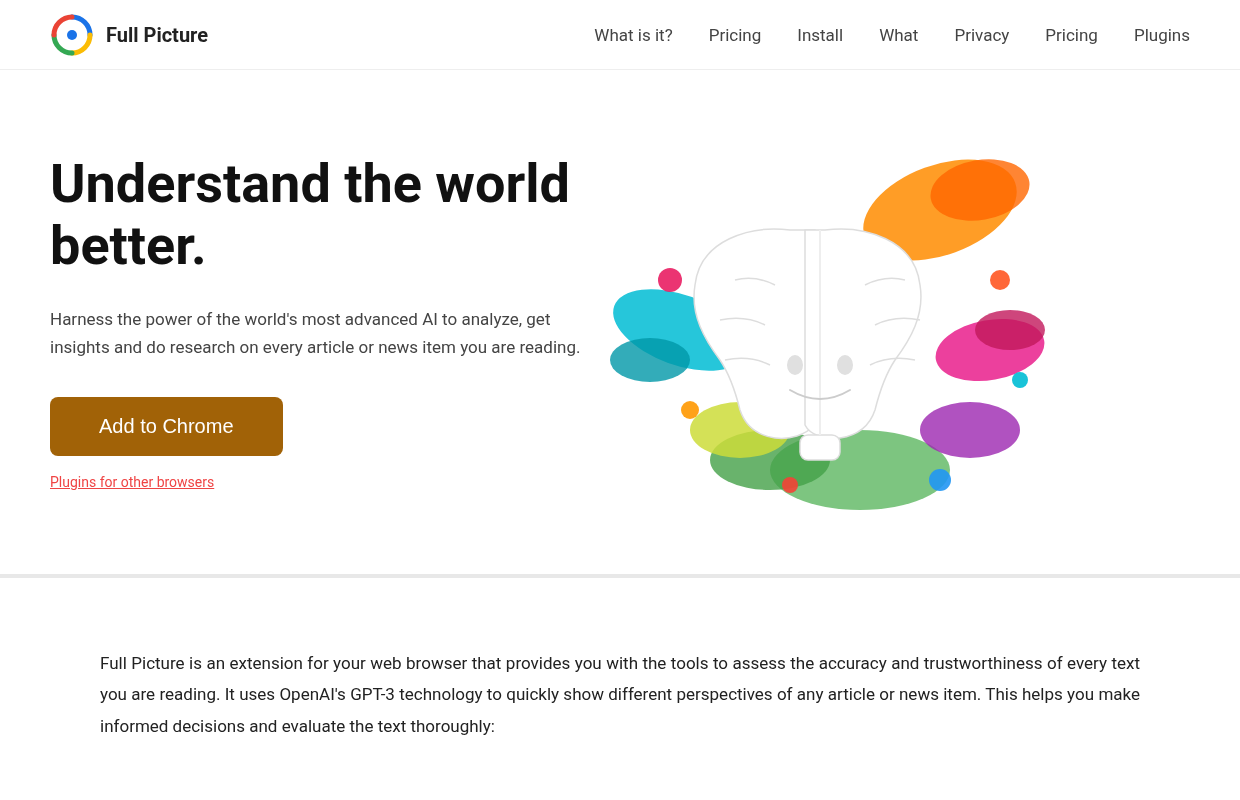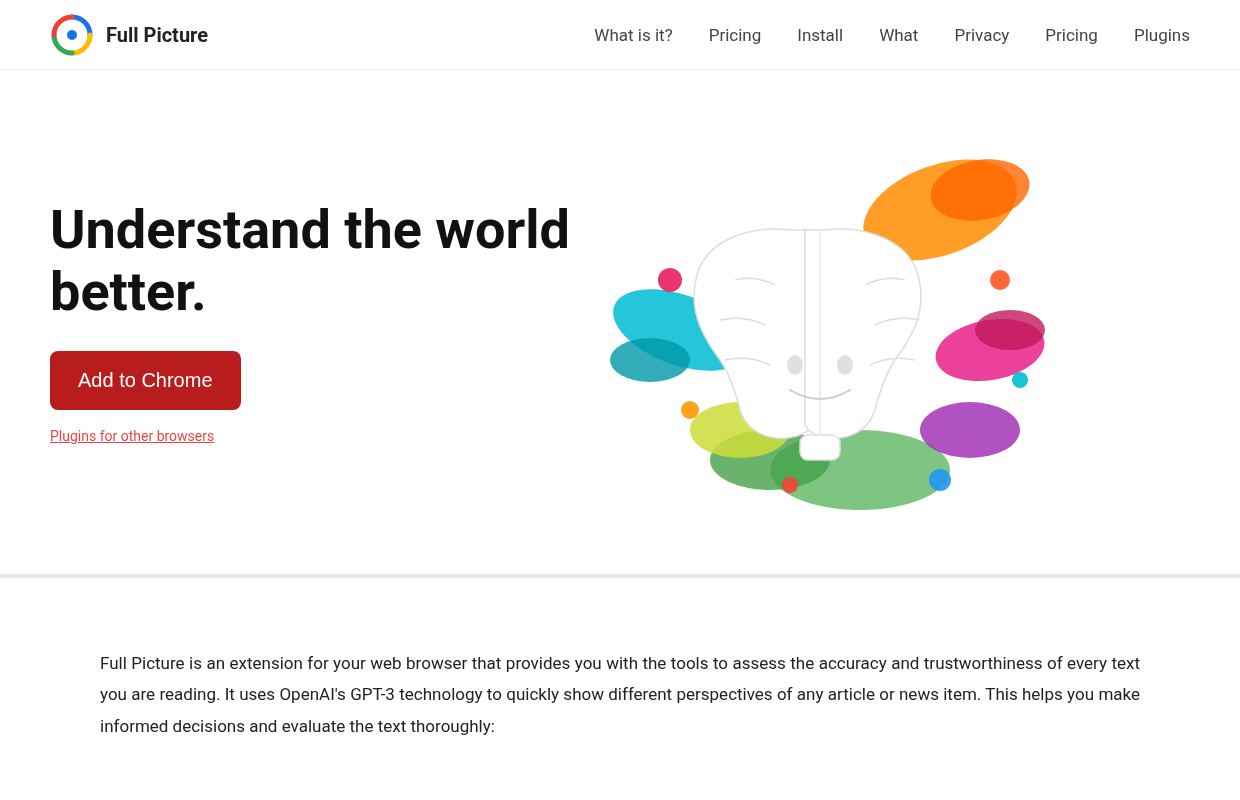--- a/index.html
+++ b/index.html
@@ -28,22 +28,22 @@
     .hero-left { max-width: 540px; }
     .hero-heading {
       font-size: 54px; font-weight: 700; line-height: 1.15; color: #111;
       margin-bottom: 28px;
     }
     .hero-desc {
       font-size: 17px; color: #444; line-height: 1.65; margin-bottom: 36px;
     }
     .hero-buttons { display: flex; gap: 16px; align-items: center; margin-bottom: 16px; }
     .btn-chrome {
-      background: #b91c1c; color: #fff; border: none; border-radius: 8px;
-      padding: 18px 28px; font-size: 20px; font-weight: 500; cursor: pointer;
+      background: #a16207; color: #fff; border: none; border-radius: 8px;
+      padding: 18px 49px; font-size: 20px; font-weight: 500; cursor: pointer;
     }
     .btn-works {
       background: #fff; color: #333; border: 1.5px solid #ccc; border-radius: 8px;
       padding: 18px 34px; font-size: 20px; font-weight: 400; cursor: pointer;
     }
     .other-browsers { font-size: 14px; color: #ef4444; text-decoration: underline; cursor: pointer; }
 
     .hero-image { flex-shrink: 0; width: 460px; }
 
     
@@ -93,20 +93,21 @@
     <a>What</a>
     <a>Privacy</a>
     <a>Pricing</a>
     <a>Plugins</a>
   </div>
 </nav>
 
 <section class="hero">
   <div class="hero-left">
     <h1 class="hero-heading">Understand the world better.</h1>
+    <p class="hero-desc">Harness the power of the world's most advanced AI to analyze, get insights and do research on every article or news item you are reading.</p>
     <div class="hero-buttons">
       <button class="btn-chrome">Add to Chrome</button>
     </div>
     <a class="other-browsers">Plugins for other browsers</a>
   </div>
   <div class="hero-image">
     
     <svg class="brain-svg" viewBox="0 0 460 380" xmlns="http://www.w3.org/2000/svg">
 
       <ellipse cx="350" cy="80" rx="80" ry="45" fill="#ff8c00" opacity="0.85" transform="rotate(-20, 350, 80)"></ellipse>

